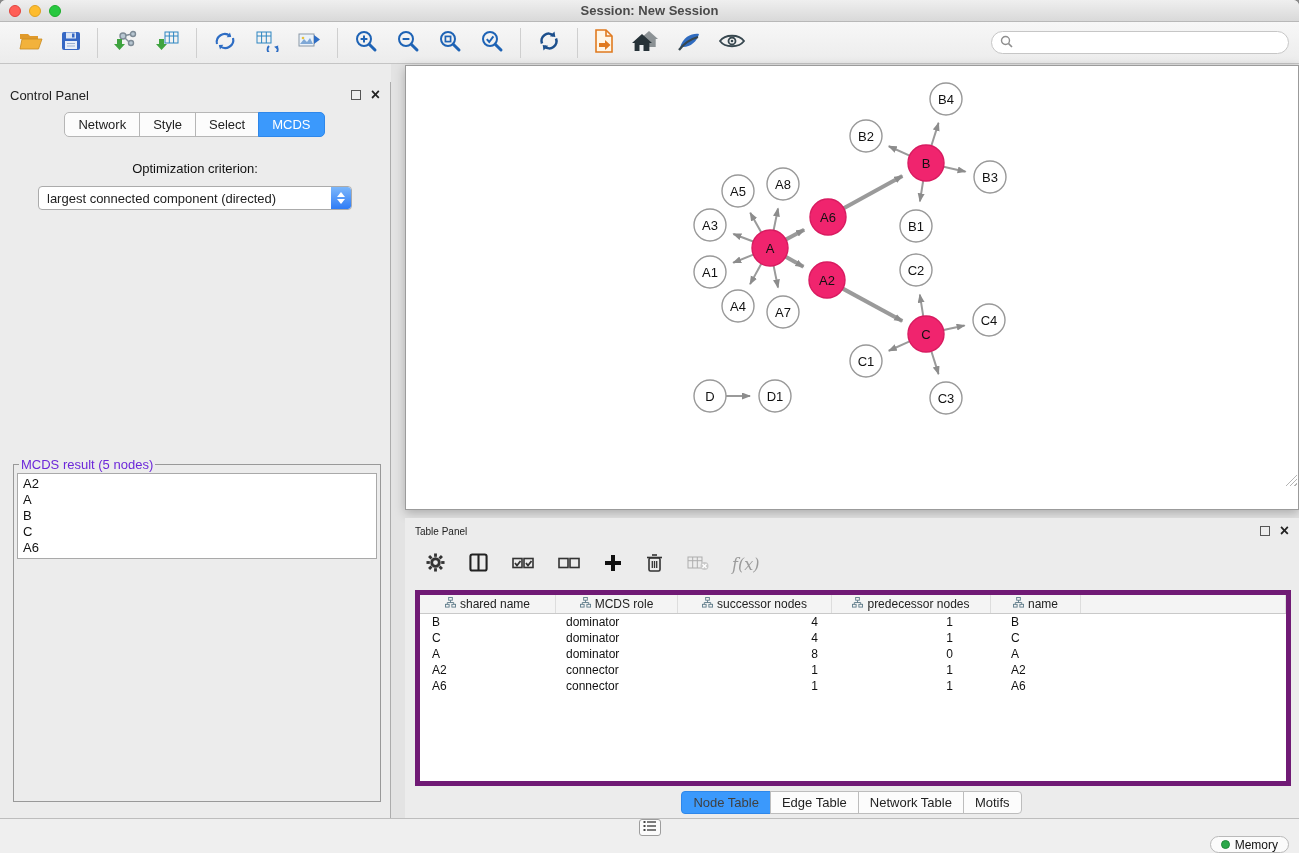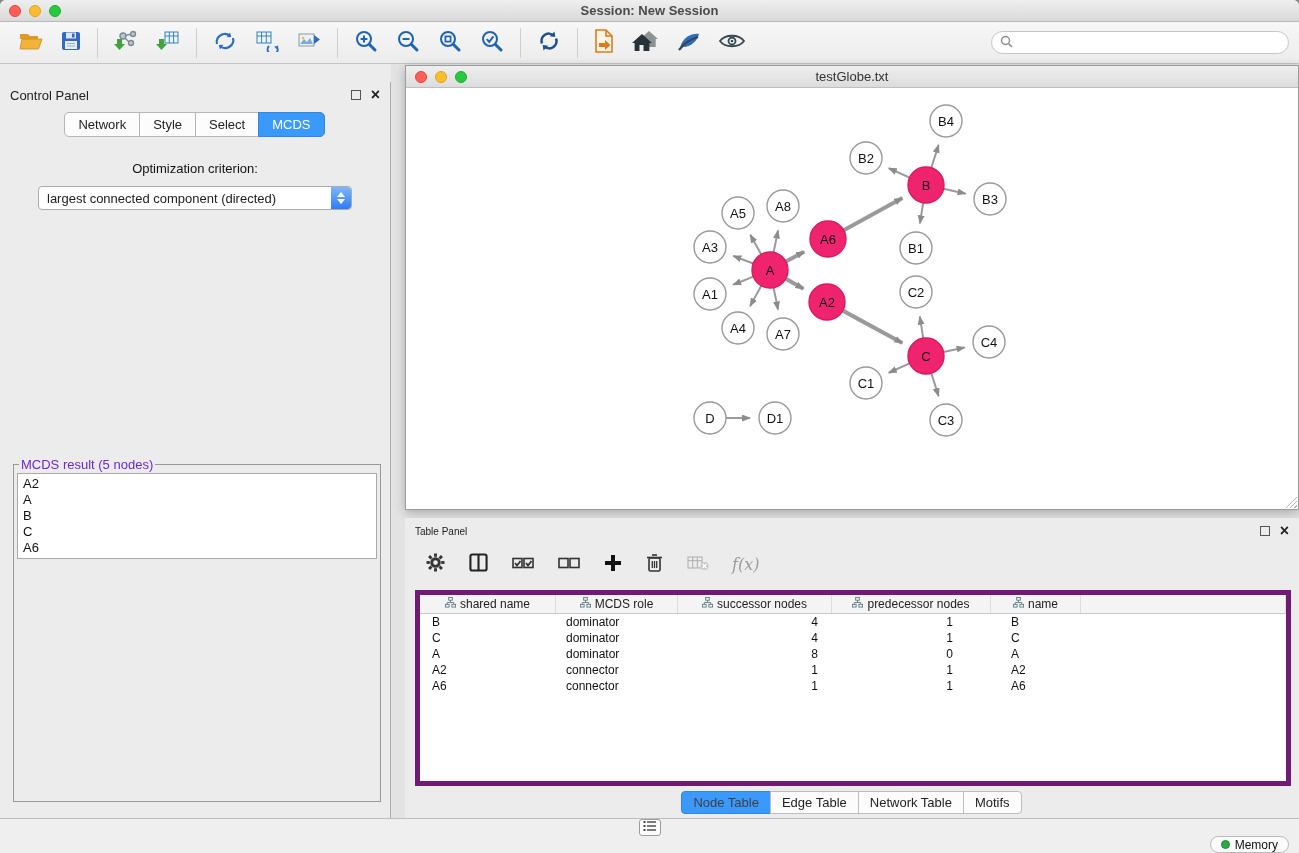--- a/index.html
+++ b/index.html
@@ -283,28 +283,20 @@
           <div class="result-item">B</div>
           <div class="result-item">C</div>
           <div class="result-item">A6</div>
         </div>
       </fieldset>
     </div>
 
     <div class="work-area">
 
       <div class="net-window">
-        <div class="net-titlebar">
-          <div class="traffic">
-            <span class="tl red"></span>
-            <span class="tl yellow"></span>
-            <span class="tl green"></span>
-          </div>
-          <div class="title">testGlobe.txt</div>
-        </div>
         <div class="net-canvas">
           <svg class="graph" width="892" height="421" viewBox="0 0 892 421">
             <defs>
               <marker id="arrow" markerUnits="userSpaceOnUse" markerWidth="10" markerHeight="8" refX="8" refY="3.5" orient="auto">
                 <path d="M0 0 L9 3.5 L0 7 z" fill="#8C8C8C"></path>
               </marker>
             </defs>
           <line x1="355.1883743792625" y1="166.30429186306134" x2="344.238368917691" y2="146.79959463463703" stroke="#9A9A9A" stroke-width="2" marker-end="url(#arrow)"></line>
               <line x1="367.5830786372219" y1="164.36022824752303" x2="372.0235018927474" y2="142.49968298955133" stroke="#9A9A9A" stroke-width="2" marker-end="url(#arrow)"></line>
               <line x1="347.1925698885631" y1="175.55715179061585" x2="327.34365293255127" y2="167.94840029081132" stroke="#9A9A9A" stroke-width="2" marker-end="url(#arrow)"></line>

